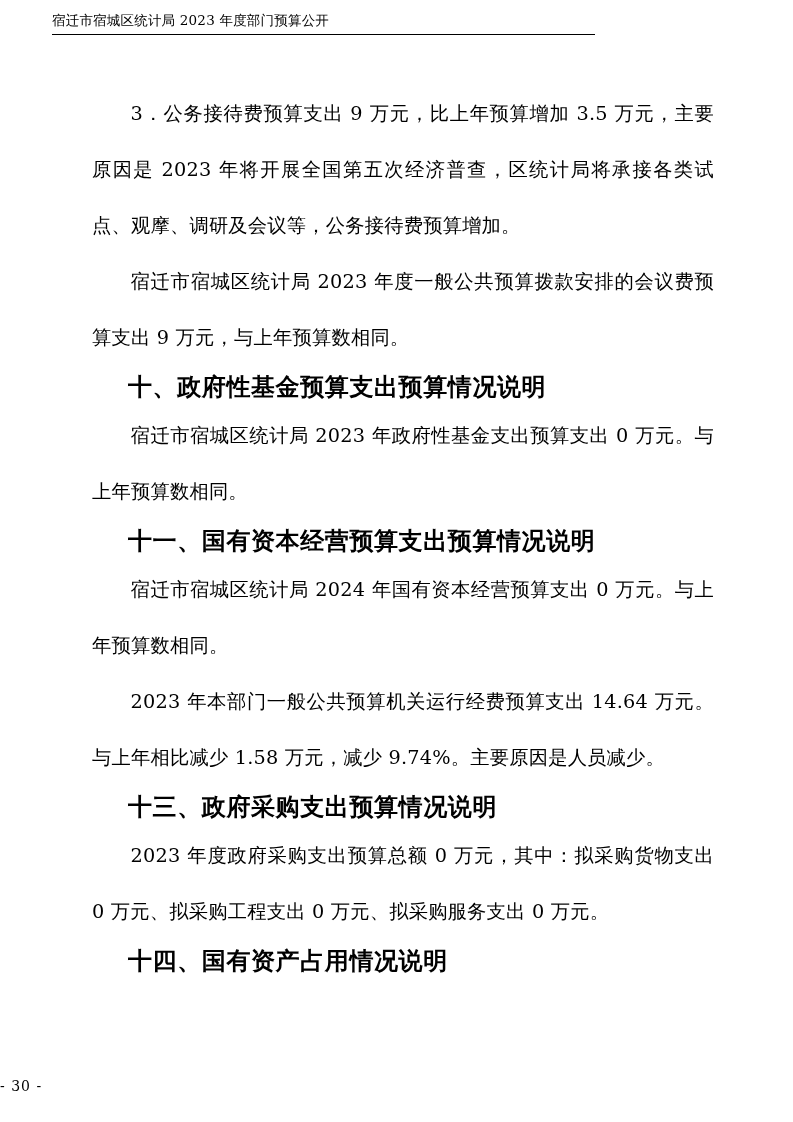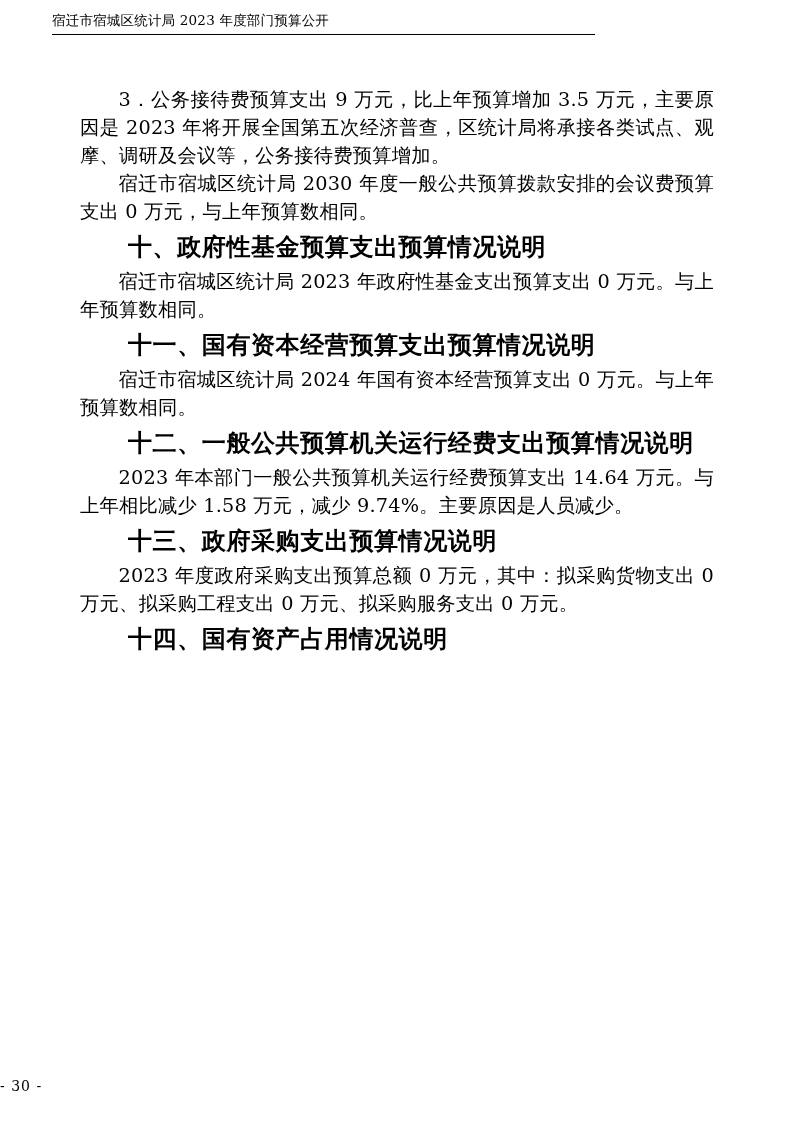--- a/index.html
+++ b/index.html
@@ -41,23 +41,23 @@
     height: 0;
     border-top: 1.1px solid #000;
   }
   .content {
     position: absolute;
     top: 86px;
     left: 80px;
     width: 634px;
   }
   p.body-text {
-    margin: 0 0 0 0;
+    margin: 0 0 0 12px;
     font-size: 19.3px;
-    line-height: 28px;
+    line-height: 56px;
     text-align: justify;
     text-justify: inter-ideograph;
     text-indent: 2em;
     font-family: "DejaVu Serif", "Liberation Serif", serif;
     letter-spacing: 0.2px;
   }
   h2.section-heading {
     margin: 0;
     font-size: 24px;
     line-height: 42px;
@@ -81,29 +81,28 @@
 <body>
 
 <div class="page">
 
   <div class="header">宿迁市宿城区统计局 2023 年度部门预算公开</div>
   <div class="header-rule"></div>
 
   <div class="content">
 
     <p class="body-text">3．公务接待费预算支出 9 万元，比上年预算增加 3.5 万元，主要原因是 2023 年将开展全国第五次经济普查，区统计局将承接各类试点、观摩、调研及会议等，公务接待费预算增加。</p>
-    <p class="body-text">宿迁市宿城区统计局 2030 年度一般公共预算拨款安排的会议费预算支出 0 万元，与上年预算数相同。</p>
+    <p class="body-text">宿迁市宿城区统计局 2023 年度一般公共预算拨款安排的会议费预算支出 9 万元，与上年预算数相同。</p>
 
     <h2 class="section-heading">十、政府性基金预算支出预算情况说明</h2>
     <p class="body-text">宿迁市宿城区统计局 2023 年政府性基金支出预算支出 0 万元。与上年预算数相同。</p>
 
     <h2 class="section-heading">十一、国有资本经营预算支出预算情况说明</h2>
     <p class="body-text">宿迁市宿城区统计局 2024 年国有资本经营预算支出 0 万元。与上年预算数相同。</p>
 
-    <h2 class="section-heading">十二、一般公共预算机关运行经费支出预算情况说明</h2>
     <p class="body-text">2023 年本部门一般公共预算机关运行经费预算支出 14.64 万元。与上年相比减少 1.58 万元，减少 9.74%。主要原因是人员减少。</p>
 
     <h2 class="section-heading">十三、政府采购支出预算情况说明</h2>
     <p class="body-text">2023 年度政府采购支出预算总额 0 万元，其中：拟采购货物支出 0 万元、拟采购工程支出 0 万元、拟采购服务支出 0 万元。</p>
 
     <h2 class="section-heading">十四、国有资产占用情况说明</h2>
 
   </div>
 
   <div class="footer">- 30 -</div>

